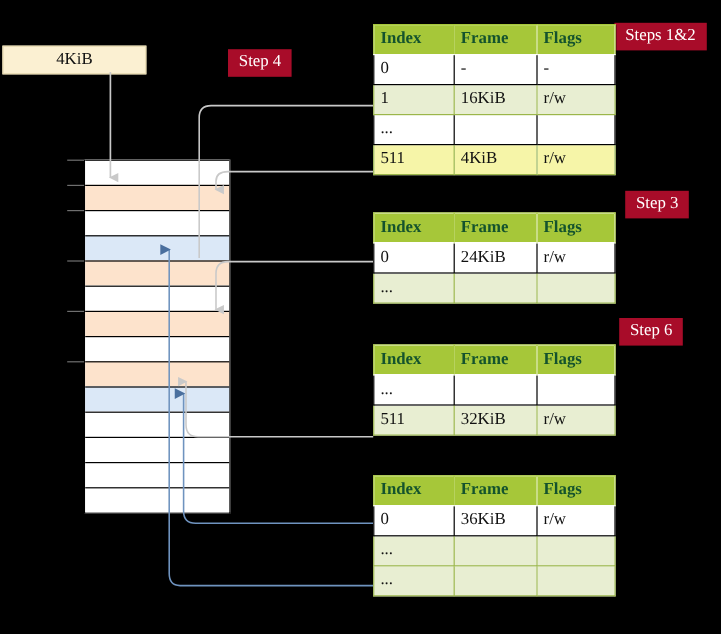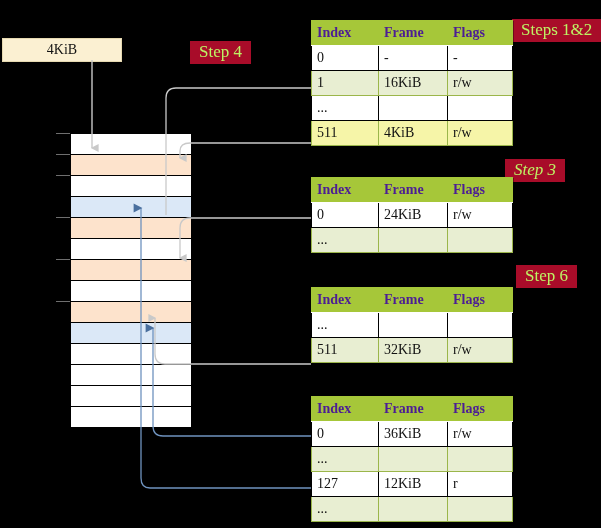--- a/index.html
+++ b/index.html
@@ -13,23 +13,23 @@
     height: 528px;
     background: #000000;
     font-family: "Liberation Serif", "DejaVu Serif", serif;
     overflow: hidden;
   }
 
   
   .step-badge {
     position: absolute;
     background: #a80c29;
-    color: #bef264;
+    color: #ffffff;
     font-family: "Liberation Serif", "DejaVu Serif", serif;
-    font-size: 17px;
+    font-size: 14px;
     line-height: 18px;
     padding: 2px 9px 3px 9px;
     white-space: nowrap;
     box-shadow: 1px 1px 0 rgba(0,0,0,0.6);
   }
 
   
   .page-box {
     position: absolute;
     background: #fbf0d2;
@@ -55,21 +55,21 @@
     height: 24px;
     padding: 0 5px;
     text-align: left;
     font-weight: normal;
     color: #111111;
     overflow: hidden;
     white-space: nowrap;
   }
   .ptable th {
     background: #a6c739;
-    color: #4c1d95;
+    color: #14532d;
     font-weight: bold;
     border-color: #a6c739;
     border-bottom-color: #ffffff;
   }
   .ptable tr.alt td { background: #e8eed2; border-color:#9bb64a; }
   .ptable tr.hl td   { background: #f6f5a8; border-color:#9bb64a;}
   .col-index { width: 56px; }
   .col-frame { width: 58px; }
   .col-flags { width: 54px; }
 
@@ -158,21 +158,21 @@
     <path d="M311,364 L165,364 Q155,364 155,354 L155,318" fill="none" stroke="#c9c9c9" stroke-width="1.3" marker-end="url(#arrGrayUp)"></path>
 
     <path d="M311,436 L163,436 Q153,436 153,426 L153,328" fill="none" stroke="#6f93bf" stroke-width="1.3" marker-end="url(#arrBlue)"></path>
 
     <path d="M311,488 L150,488 Q141,488 141,478 L141,208" fill="none" stroke="#6f93bf" stroke-width="1.3" marker-end="url(#arrBlue)"></path>
   </svg>
 
   <div id="badges">
       <div class="step-badge" style="left: 190px; top: 41px;">Step 4</div>
       <div class="step-badge" style="left: 512px; top: 19px;">Steps 1&amp;2</div>
-      <div class="step-badge" style="left: 505px; top: 159px; font-style: italic;">Step 3</div>
+      <div class="step-badge" style="left: 521px; top: 159px;">Step 3</div>
       <div class="step-badge" style="left: 516px; top: 265px;">Step 6</div>
     </div>
 
   <div id="tables">
       <table class="ptable" style="left: 311px; top: 20px;">
         <thead>
           <tr>
             <th class="col-index">Index</th>
             <th class="col-frame">Frame</th>
             <th class="col-flags">Flags</th>
@@ -254,25 +254,20 @@
         <tbody>
           <tr>
             <td class="col-index">0</td>
             <td class="col-frame">36KiB</td>
             <td class="col-flags">r/w</td>
           </tr>
           <tr class="alt">
             <td class="col-index">...</td>
             <td class="col-frame"></td>
             <td class="col-flags"></td>
-          </tr>
-          <tr>
-            <td class="col-index">127</td>
-            <td class="col-frame">12KiB</td>
-            <td class="col-flags">r</td>
           </tr>
           <tr class="alt">
             <td class="col-index">...</td>
             <td class="col-frame"></td>
             <td class="col-flags"></td>
           </tr>
         </tbody>
       </table>
     </div>
 

